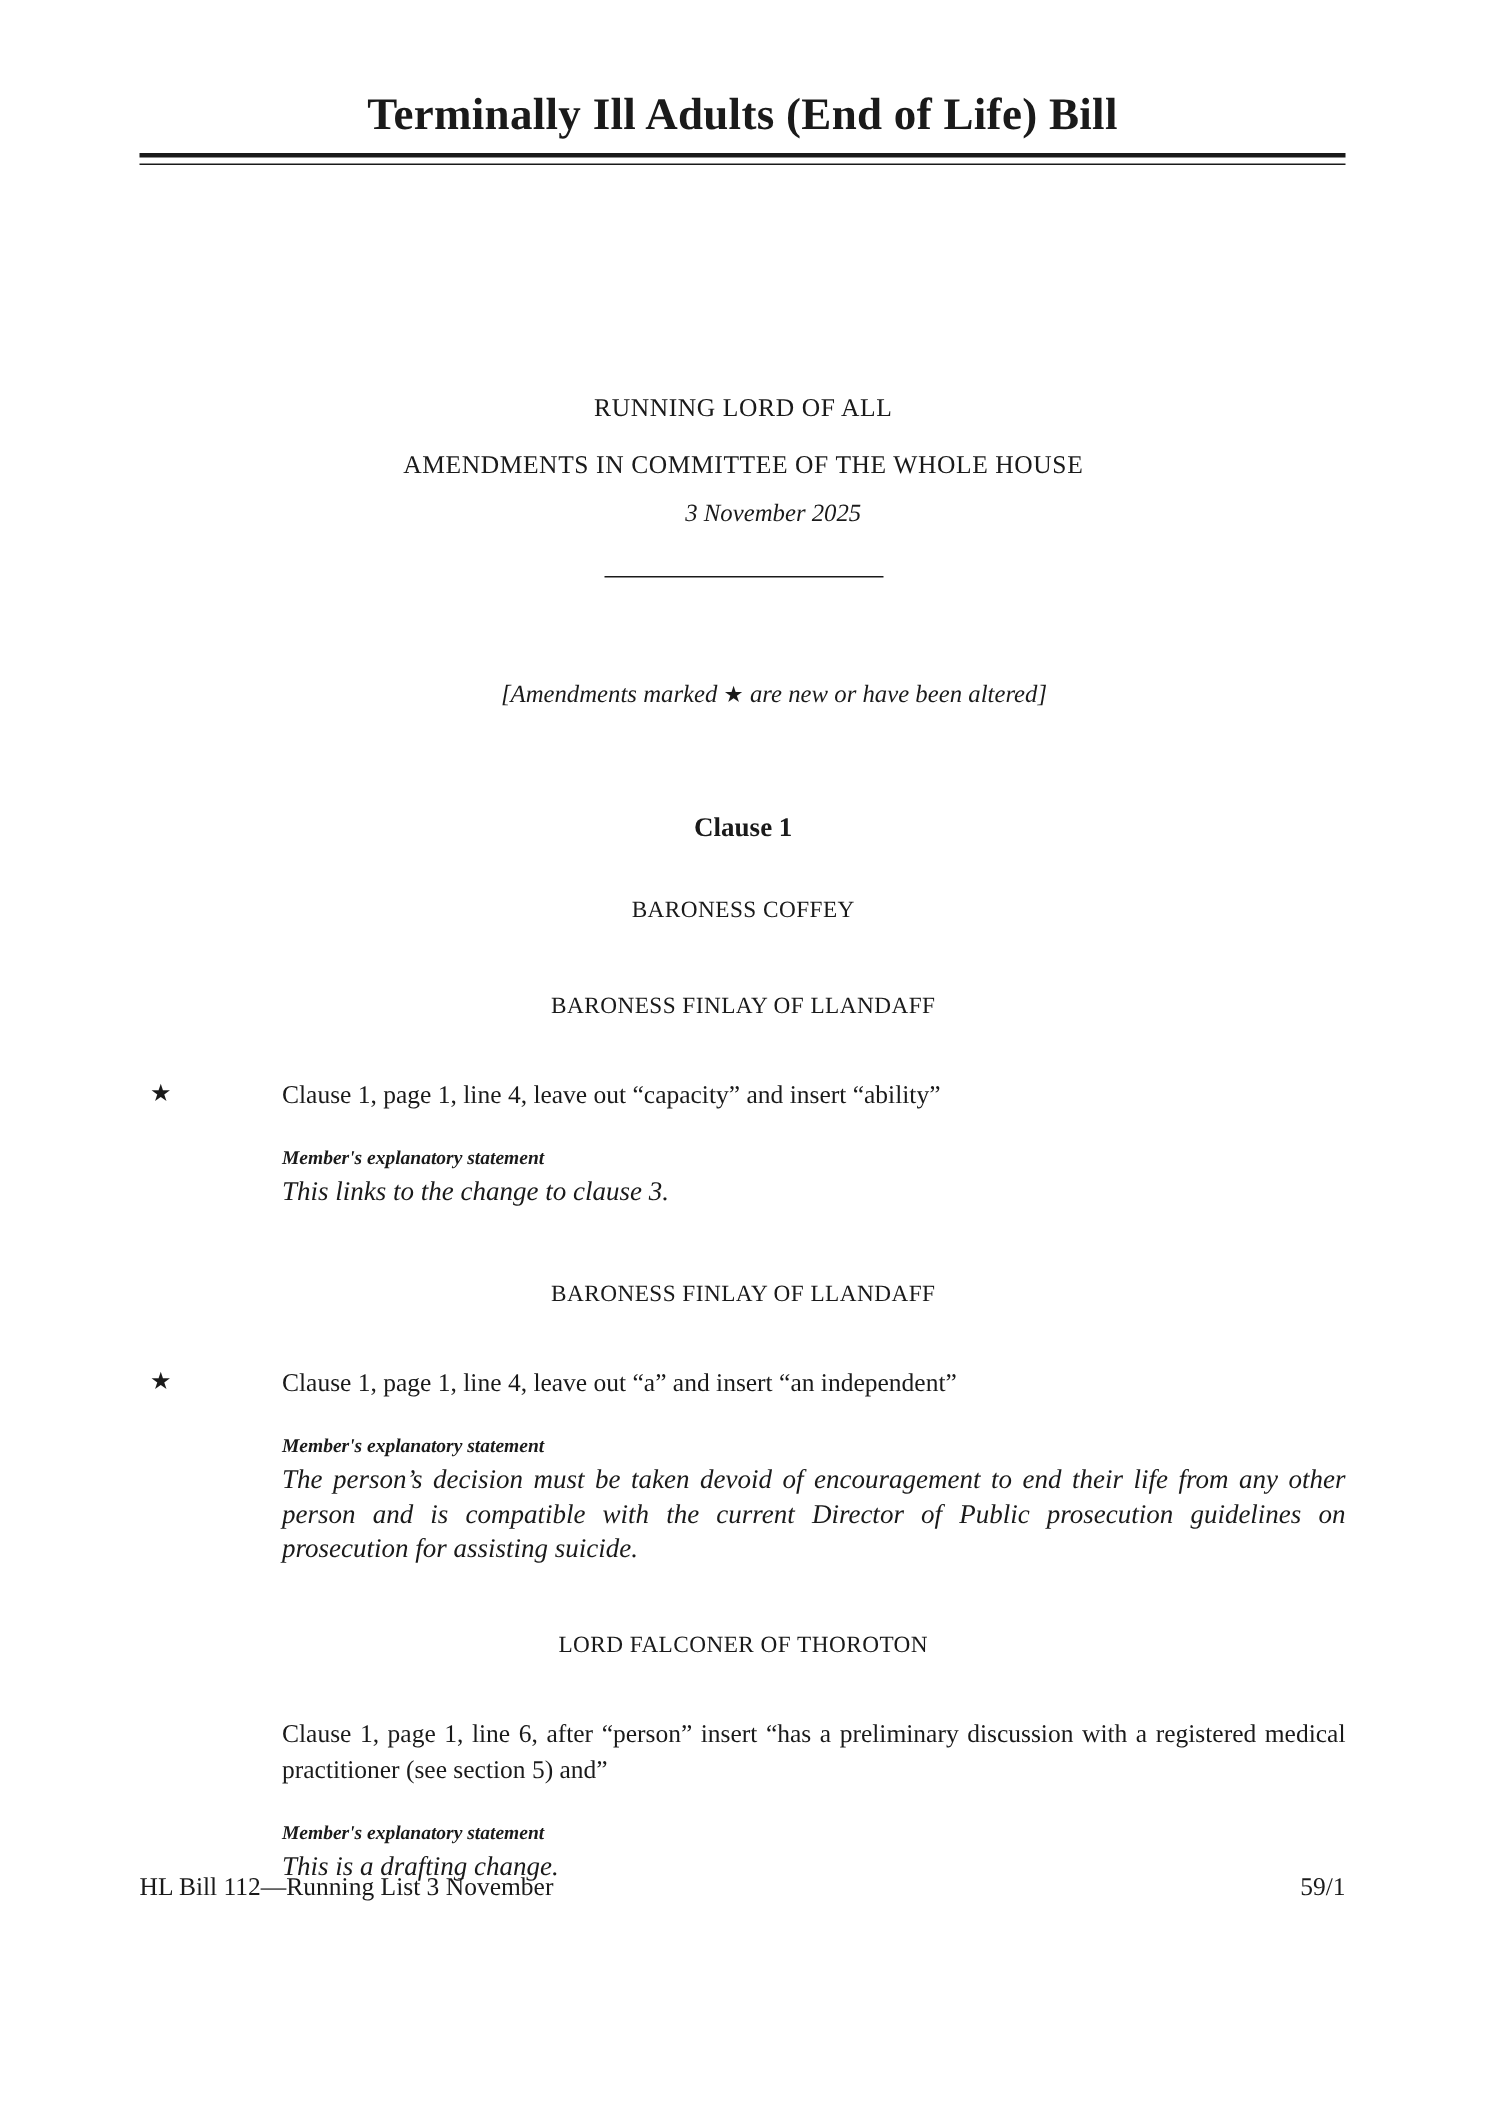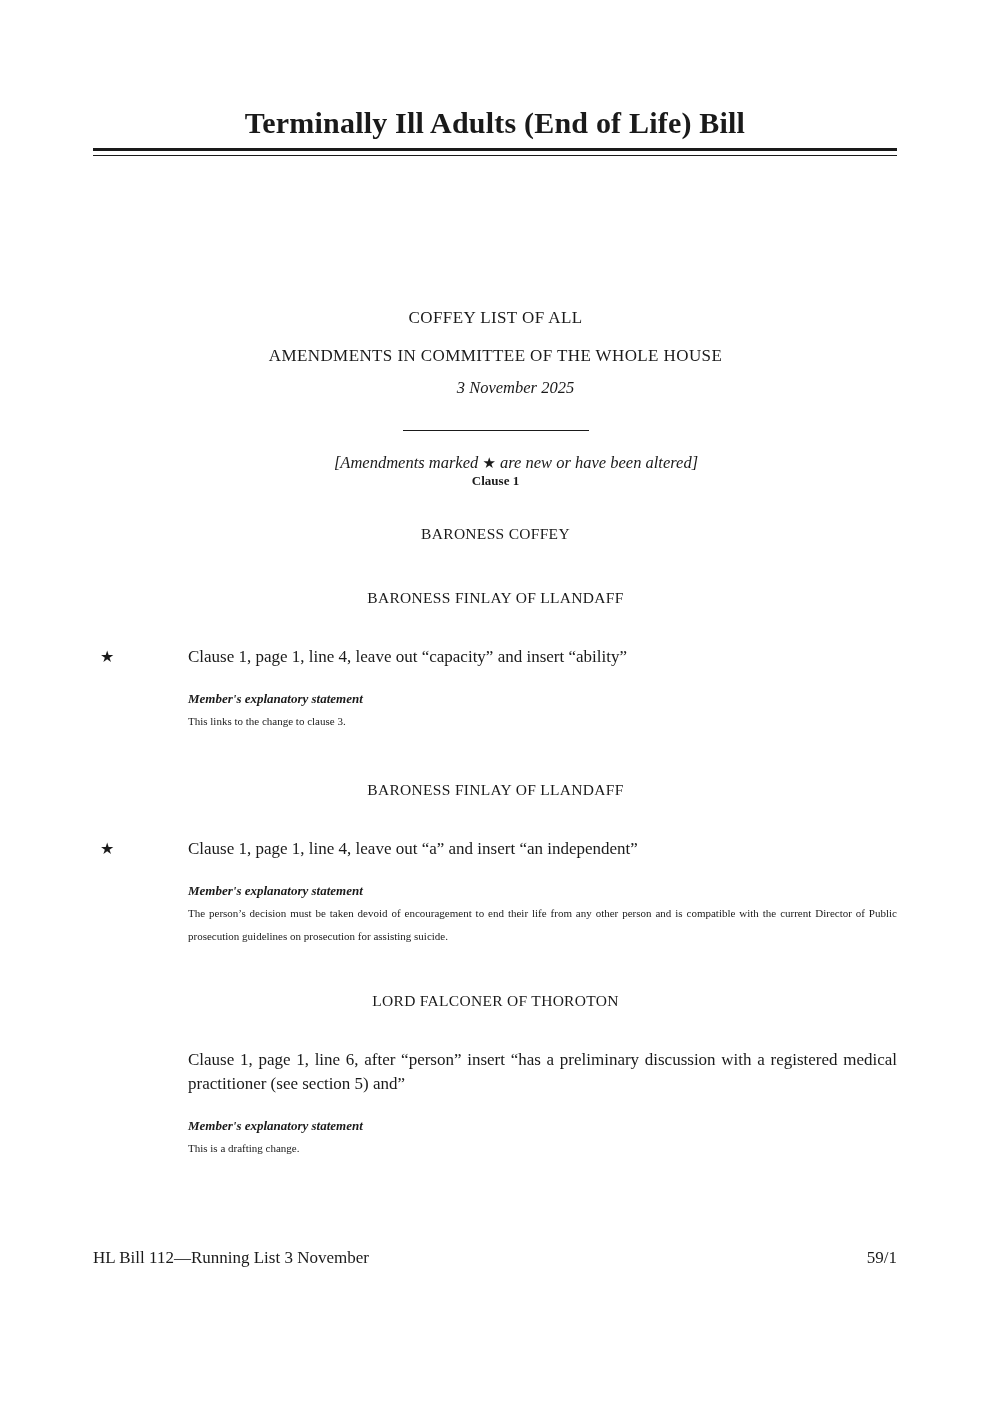--- a/index.html
+++ b/index.html
@@ -15,21 +15,21 @@
     color: #1a1a1a;
     font-family: "Liberation Serif", serif;
     font-size: 17px;
     box-sizing: border-box;
     overflow: hidden;
   }
   .content {
     margin: 0 94px 0 93px; 
   }
   .doc-title {
-    padding-top: 106px;
+    padding-top: 60px;
     text-align: center;
     font-size: 30px;
     font-weight: bold;
     letter-spacing: 0.2px;
     margin: 0 94px 8px 93px;
   }
   .title-rule {
     margin: 0 94px 0 93px;
     border-top: 3px solid #1a1a1a;
     border-bottom: 1px solid #1a1a1a;
@@ -47,31 +47,32 @@
   .italic { font-style: italic; }
   .tabled-note { margin-top: 24px; font-size: 16.5px; }
   .tabled-date { margin-top: 12px; font-size: 16.5px; padding-left: 40px; }
   .short-rule {
     width: 186px;
     height: 0;
     border-top: 1px solid #1a1a1a;
     margin: 32px auto 0 auto;
   }
   .marked-note {
-    margin-top: 22px;
+    margin-top: 68px;
     font-size: 16.5px;
     padding-left: 41px;
   }
   .marked-note .star-glyph {
     font-style: normal;
     font-size: 15px;
   }
   .clause-heading {
+    margin-top: 68px;
     font-weight: bold;
-    font-size: 13px;
+    font-size: 18px;
   }
   .sponsor {
     font-size: 15.5px;
     letter-spacing: 0.3px;
   }
   .sponsor-1 { margin-top: 36px; }
   .sponsor-2 { margin-top: 46px; }
   .sponsor-3 { margin-top: 48px; }
   .sponsor-4 { margin-top: 44px; }
   .amend-row {
@@ -95,21 +96,22 @@
   .statement {
     margin: 18px 0 0 95px;
     line-height: 23px;
   }
   .statement-label {
     font-weight: bold;
     font-style: italic;
     font-size: 13px;
   }
   .statement-text {
-    font-size: 11px;
+    font-style: italic;
+    font-size: 18px;
     text-align: justify;
   }
   .footer {
     position: absolute;
     left: 93px;
     right: 94px;
     top: 1248px;
     display: flex;
     justify-content: space-between;
     font-size: 17px;
@@ -117,21 +119,21 @@
   }
 </style>
 </head>
 <body>
 
 <div class="page">
 
   <h1 class="doc-title">Terminally Ill Adults (End of Life) Bill</h1>
   <div class="title-rule"></div>
 
-  <div class="center caps-heading heading-line1">COFFEY LIST OF ALL</div>
+  <div class="center caps-heading heading-line1">RUNNING LORD OF ALL</div>
   <div class="center caps-heading heading-line2">AMENDMENTS IN COMMITTEE OF THE WHOLE HOUSE</div>
 
   <div class="center italic tabled-date">3 November 2025</div>
 
   <div class="short-rule"></div>
 
   <div class="center italic marked-note">
     <span>[Amendments marked </span><span class="star-glyph">★</span><span> are new or have been altered]</span>
   </div>
 

